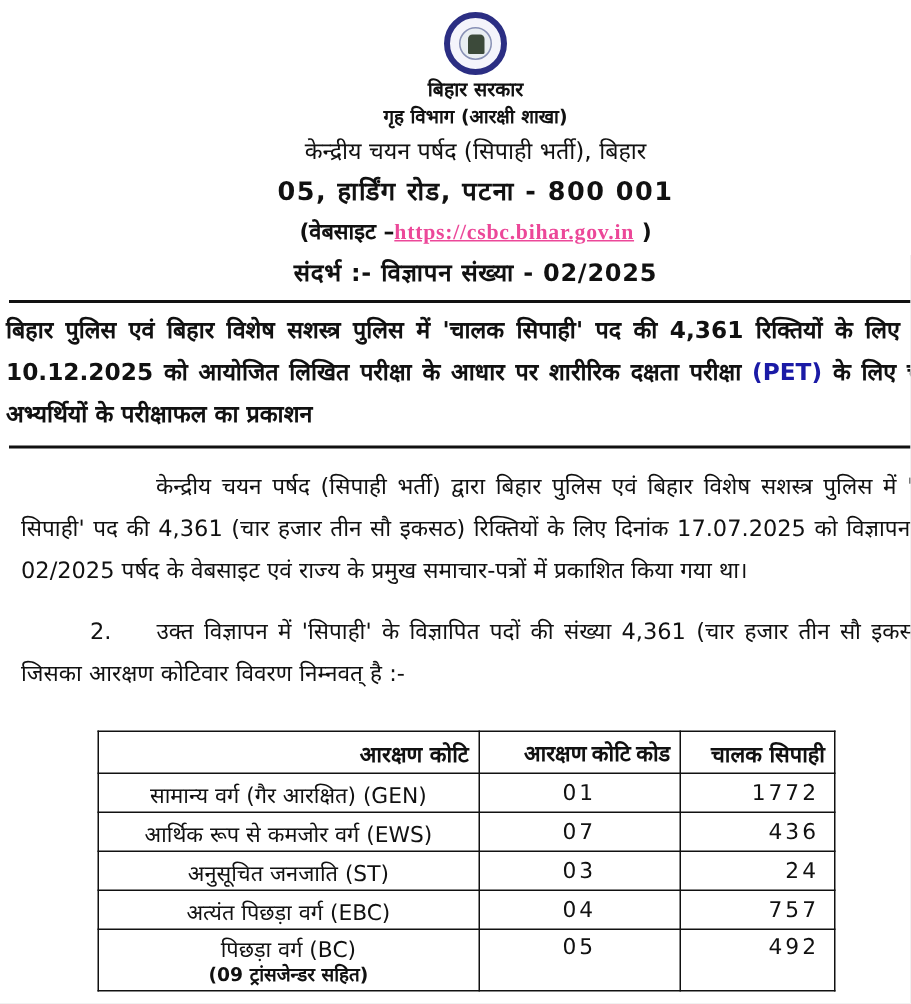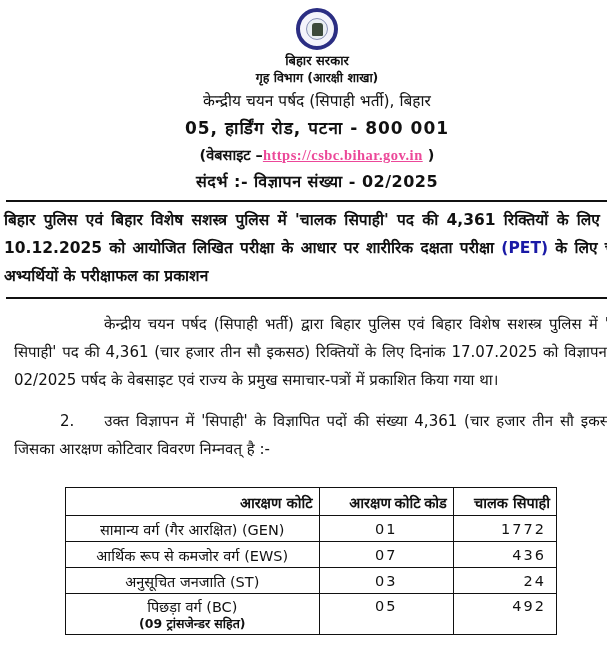--- a/index.html
+++ b/index.html
@@ -138,20 +138,25 @@
       <tr>
         <td class="cell-cat">आर्थिक रूप से कमजोर वर्ग (EWS)</td>
         <td class="cell-code">07</td>
         <td class="cell-num">436</td>
       </tr>
       <tr>
         <td class="cell-cat">अनुसूचित जनजाति (ST)</td>
         <td class="cell-code">03</td>
         <td class="cell-num">24</td>
       </tr>
+      <tr>
+        <td class="cell-cat">अत्यंत पिछड़ा वर्ग (EBC)</td>
+        <td class="cell-code">04</td>
+        <td class="cell-num">757</td>
+      </tr>
       <tr class="row-last">
         <td class="cell-cat">
           <div>पिछड़ा वर्ग (BC)</div>
           <div class="cat-note">(09 ट्रांसजेन्डर सहित)</div>
         </td>
         <td class="cell-code" style="vertical-align:top; padding-top:4px;">05</td>
         <td class="cell-num" style="vertical-align:top; padding-top:4px;">492</td>
       </tr>
     </tbody>
   </table>

